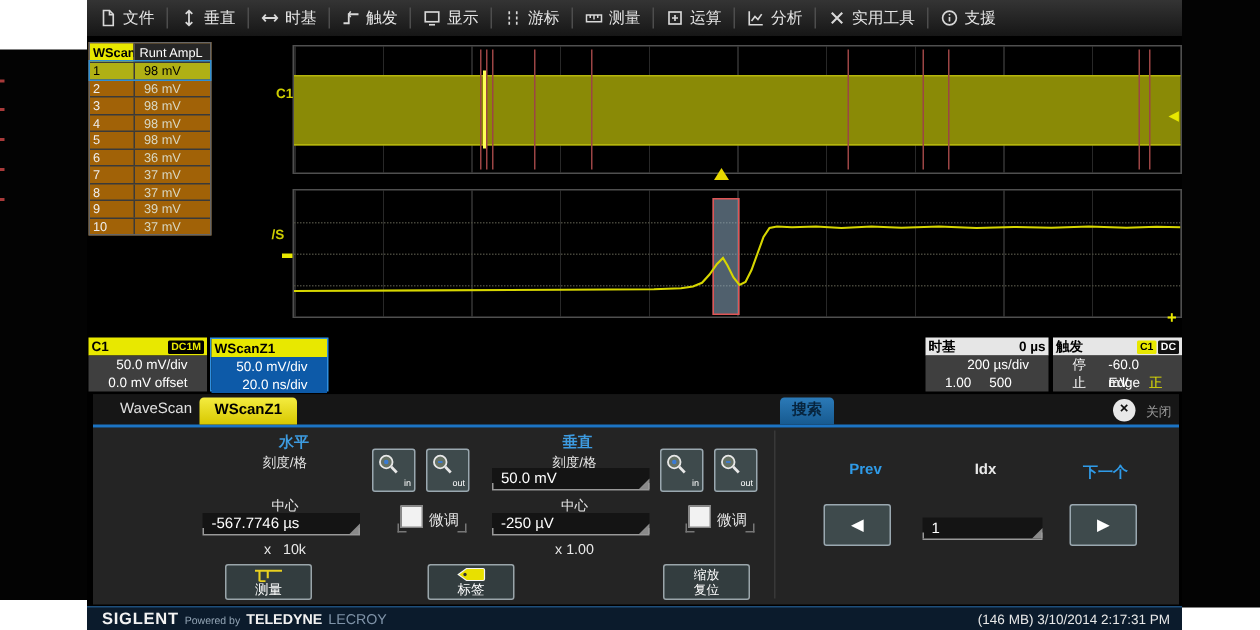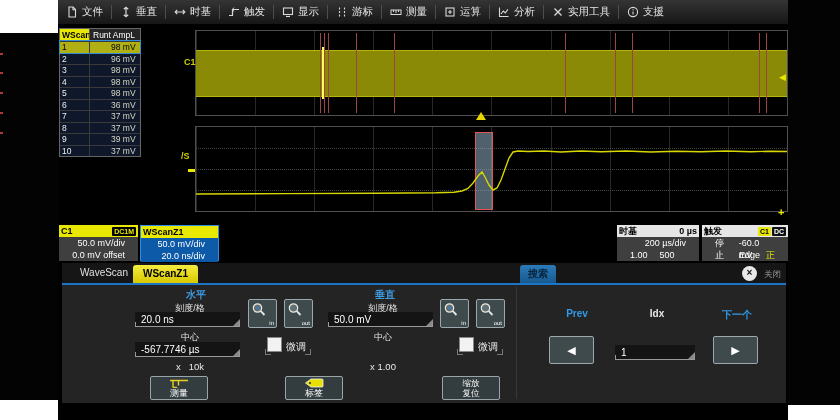--- a/index.html
+++ b/index.html
@@ -14,28 +14,28 @@
   #menubar{position:absolute;left:0;top:0;width:730px;height:24px;
            background:linear-gradient(#343434,#161616);display:flex;align-items:center;
            border-bottom:1px solid #000;}
   .menu-item{display:flex;align-items:center;gap:4px;padding:0 8px;height:24px;
              color:#e6e6e6;font-size:10.5px;cursor:default;}
   .menu-sep{width:1px;height:14px;background:#4d4d4d;}
   .mi-icon{display:flex;align-items:center;}
   .mi-icon svg{display:block;}
 
   
-  #wscan-table{position:absolute;left:1px;top:28px;width:80px;background:#0f172a;
+  #wscan-table{position:absolute;left:1px;top:28px;width:80px;background:#a16207;
                border:1px solid #666;font-size:8.5px;color:#fff;}
   .tbl-header{display:flex;height:12px;line-height:12px;}
   .tbl-header .h1{width:27px;background:#e8e800;color:#000;padding-left:2px;font-weight:bold;}
   .tbl-header .h2{flex:1;background:#262626;color:#fff;padding-left:3px;border-left:1px solid #555;}
   .tbl-row{display:flex;height:10.5px;line-height:10.5px;border-top:1px solid #3a3a3a;}
   .tbl-row .c1{width:27px;padding-left:2px;color:#eee;}
-  .tbl-row .c2{flex:1;padding-left:21px;color:#d8d8c4;border-left:1px solid #3a3a3a;}
+  .tbl-row .c2{flex:1;padding-left:6px;color:#d8d8c4;border-left:1px solid #3a3a3a;}
   .tbl-row.selected{background:#b0b014;outline:1px solid #2e8fd6;}
   .tbl-row.selected .c1,.tbl-row.selected .c2{color:#000;}
 
   
   .grid{position:absolute;left:137px;width:593px;height:86px;box-sizing:border-box;
         border:1px solid #4f4f4f;background-color:#000;
         background-image:repeating-linear-gradient(to right,#282828 0,#282828 1px,transparent 1px,transparent 59.1px);}
   #grid-top{top:30px;}
   #grid-bottom{top:126px;}
   .hdot{position:absolute;left:0;right:0;height:0;border-top:1px dotted #45453a;}
@@ -398,21 +398,20 @@
       <div id="tabbar">
         <div id="tab-wavescan">WaveScan</div>
         <div id="tab-wscanz1">WScanZ1</div>
         <div id="tab-search">搜索</div>
         <div id="dlg-close">×</div>
         <div id="dlg-close-label">关闭</div>
       </div>
 
       <div class="sec-title" style="left:94px;top:25px;">水平</div>
       <div class="fld-label" style="left:73px;top:39px;">刻度/格</div>
-      <div class="field" style="left:73px;top:49px;"><span>20.0 ns</span><span class="tri"></span></div>
       <div class="zoom-btn" style="left:186px;top:36px;">
         <svg width="16" height="16" viewBox="0 0 16 16">
             <circle cx="6.5" cy="6" r="4.2" fill="rgba(225,230,170,.25)" stroke="#e8e8e8" stroke-width="1.2"></circle>
             <circle cx="6.5" cy="6" r="1.5" fill="#3a7bd5"></circle>
             <line x1="9.8" y1="9.2" x2="13.5" y2="13" stroke="#e8e8e8" stroke-width="1.8"></line>
           </svg>
         <span class="zl">in</span>
       </div>
       <div class="zoom-btn" style="left:222px;top:36px;">
         <svg width="16" height="16" viewBox="0 0 16 16">
@@ -443,20 +442,21 @@
       </div>
       <div class="zoom-btn" style="left:414px;top:36px;">
         <svg width="16" height="16" viewBox="0 0 16 16">
             <circle cx="6.5" cy="6" r="4.2" fill="rgba(225,230,170,.25)" stroke="#e8e8e8" stroke-width="1.2"></circle>
             <rect x="5" y="5.4" width="3" height="1.2" fill="#3a7bd5"></rect>
             <line x1="9.8" y1="9.2" x2="13.5" y2="13" stroke="#e8e8e8" stroke-width="1.8"></line>
           </svg>
         <span class="zl">out</span>
       </div>
       <div class="fld-label" style="left:266px;top:68px;">中心</div>
+      <div class="field" style="left:266px;top:79px;"><span>-250 µV</span><span class="tri"></span></div>
       <div class="factor" style="left:266px;top:98px;">x 1.00</div>
       <div class="chk" style="left:397px;top:74px;"></div>
       <div class="chk-label" style="left:416px;top:77px;">微调</div>
       <div class="corner-l" style="left:395px;top:86px;"></div>
       <div class="corner-r" style="left:435px;top:86px;"></div>
 
       <div id="dlg-divider"></div>
 
       <div class="srch-label blue" style="left:480px;top:45px;">Prev</div>
       <div class="srch-label white" style="left:560px;top:45px;">Idx</div>
@@ -477,15 +477,24 @@
             <circle cx="6" cy="5" r="1.1" fill="#333"></circle>
           </svg>
         <span>标签</span>
       </div>
       <div class="dlg-btn" style="left:380px;top:113px;font-size:8.5px;">
         <span>缩放</span>
         <span>复位</span>
       </div>
     </div>
 
+    <div id="statusbar">
+      <div id="brand">
+        <span class="siglent">SIGLENT</span>
+        <span class="powered">Powered by</span>
+        <span class="teledyne">TELEDYNE</span>
+        <span class="lecroy">LECROY</span>
+      </div>
+      <div id="status-right">(146 MB) 3/10/2014 2:17:31 PM</div>
+    </div>
 
   </div>
 </div>
 
 </body></html>

